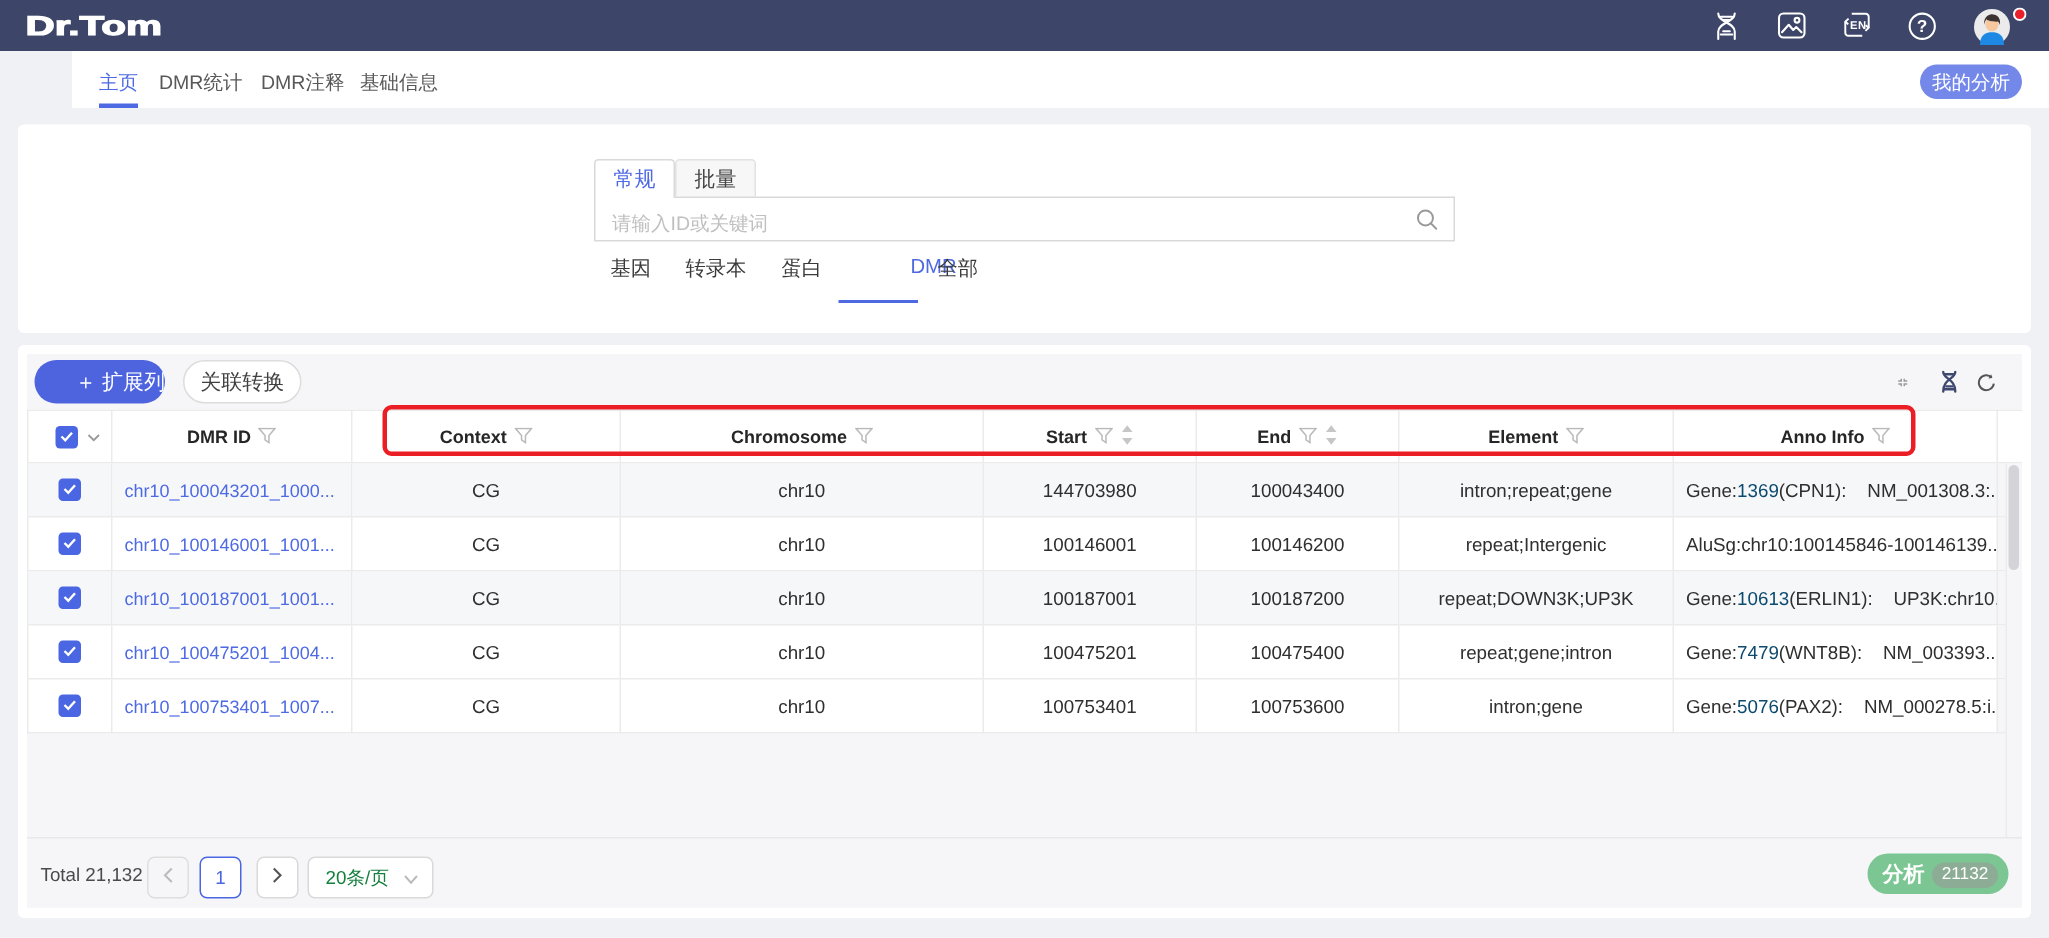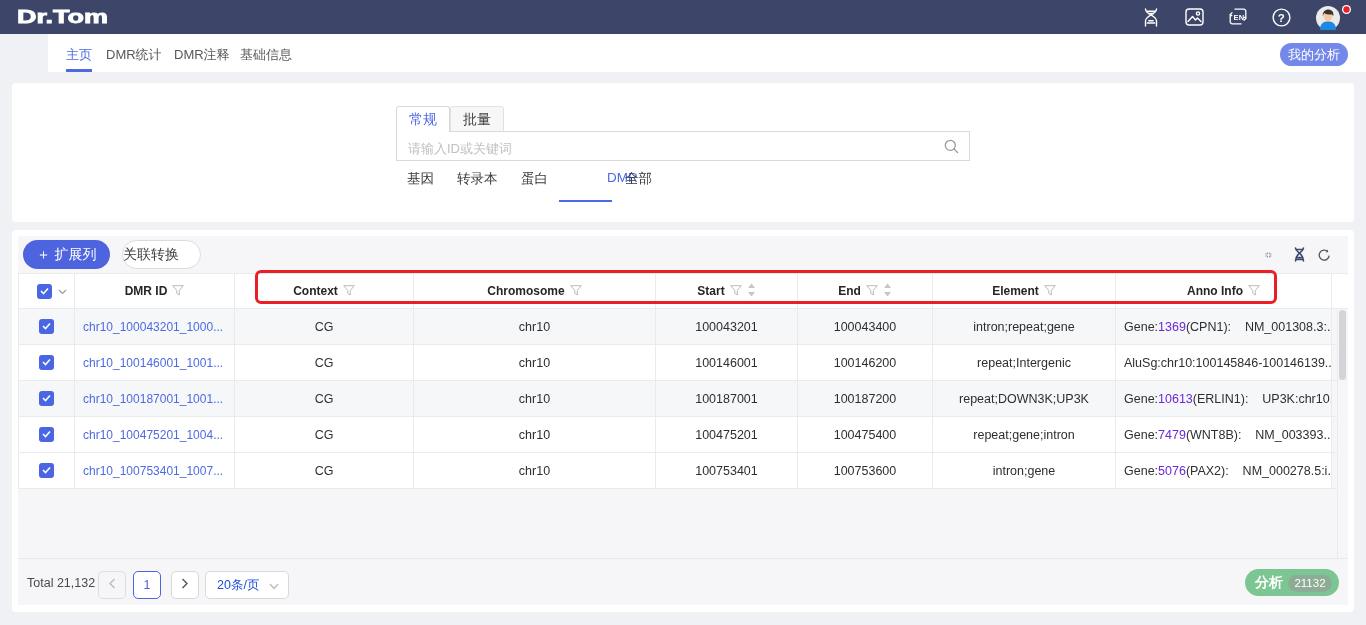--- a/index.html
+++ b/index.html
@@ -26,48 +26,48 @@
 .sinput { position:absolute; left:384px; top:48px; width:574px; height:30px; border:1px solid #d9d9d9; background:#fff; }
 .sinput .ph { position:absolute; left:11px; top:8px; font-size:13px; color:#c0c0c0; }
 .cat { position:absolute; top:87px; font-size:13.5px; color:#3a3a3a; }
 .cat.active { color:#4e6ae3; }
 .dmrline { position:absolute; left:547px; top:117px; width:53px; height:2px; background:#4e6ae3; }
 
 
 .card2 { position:absolute; left:12px; top:230px; width:1342px; height:382px; background:#fff; border-radius:4px; }
 .panel { position:absolute; left:6px; top:6px; width:1330px; height:369px; background:#f6f6f8; }
 
-.btn-blue { position:absolute; left:5px; top:4px; width:87px; height:29px; background:#4e64de; border-radius:15px; color:#fff; font-size:14px; text-align:center; line-height:29px; }
-.btn-white { position:absolute; left:104px; top:4px; width:79px; height:29px; background:#fff; border:1px solid #dcdcdc; border-radius:15px; color:#404040; font-size:14px; text-align:left; line-height:27px; }
+.btn-blue { position:absolute; left:5px; top:4px; width:87px; height:29px; background:#4e64de; border-radius:15px; color:#fff; font-size:14px; text-align:right; line-height:29px; }
+.btn-white { position:absolute; left:104px; top:4px; width:79px; height:29px; background:#fff; border:1px solid #dcdcdc; border-radius:15px; color:#404040; font-size:14px; text-align:center; line-height:27px; }
 
 .twrap { position:absolute; left:0px; top:37px; width:1330px; height:285px; overflow:hidden; }
 table.t { border-collapse:collapse; table-layout:fixed; width:1329px; background:#fff; }
 table.t th, table.t td { border-right:1px solid #ebebeb; border-bottom:1px solid #ebebeb; font-size:12.5px; font-weight:normal; color:#2f2f2f; text-align:center; padding:0 8px; overflow:hidden; white-space:nowrap; }
 table.t th { height:35px; background:#fff; border-top:1px solid #ebebeb; color:#262626; font-weight:bold; font-size:12px; }
 table.t td { height:36px; }
 table.t tr.s td { background:#f6f7f9; }
 table.t .left { text-align:left; }
 table.t td.link { color:#4e6ae3; font-size:12px; }
-.blue-num { color:#6d28d9; }
+.blue-num { color:#0c4a6e; }
 table.t th, table.t td { border-left:none; }
 table.t .tl { border-left:1px solid #ebebeb; }
 .chk { display:inline-block; width:15px; height:15px; background:#4a66e2; border-radius:3px; vertical-align:middle; }
 .chk svg { display:block; margin:3px auto 0; }
 .caret { display:inline-block; margin-left:6px; vertical-align:middle; }
 .funnel { display:inline-block; margin-left:5px; vertical-align:-1px; }
 .sorter { display:inline-block; margin-left:5px; vertical-align:-2px; }
 
 .redbox { position:absolute; left:237px; top:33.5px; width:1022px; height:34px; border:3.5px solid #eb1e25; border-radius:6px; z-index:6; }
 
 .sbar { position:absolute; left:1320.5px; top:73.5px; width:7px; height:70px; background:#d4d4d8; border-radius:3.5px; }
 
 .pfoot { position:absolute; left:0; top:322px; width:1330px; height:47px; background:#f6f6f8; font-size:12.5px; color:#4a4a4a; border-top:1px solid #e8e8ea; }
 .pbtn { position:absolute; top:11.5px; width:28px; height:28px; border:1px solid #dedede; border-radius:5px; background:transparent; text-align:center; line-height:26px; }
 .pbtn.w { background:#fff; border-color:#d9d9d9; }
-.psel { position:absolute; left:187px; top:11.5px; width:84px; height:28px; border:1px solid #d9d9d9; border-radius:5px; background:#fff; color:#1d4ed8; font-size:12.5px; line-height:26px; }
+.psel { position:absolute; left:187px; top:11.5px; width:84px; height:28px; border:1px solid #d9d9d9; border-radius:5px; background:#fff; color:#15803d; font-size:12.5px; line-height:26px; }
 
 .btn-green { position:absolute; left:1233px; top:339px; width:94px; height:27px; background:#7cc694; border-radius:14px; z-index:5; }
 .btn-green .t1 { position:absolute; left:10px; top:5px; color:#fff; font-size:14px; font-weight:bold; }
 .btn-green .badge { position:absolute; left:43px; top:5.5px; width:44px; height:17px; background:#8dac96; border-radius:8.5px; color:#fff; font-size:11.5px; text-align:center; line-height:17px; }
 </style>
 </head>
 <body>
 
 <div class="topbar">
   <svg class="hicon" style="left:17px; top:7px;" width="95" height="20" viewBox="0 0 95 20">
@@ -206,21 +206,21 @@
                   </svg></span></th>
           <th style="border-right:none;"></th>
         </tr>
         <tr class="s">
           <td class="tl"><span class="chk"><svg width="9" height="8" viewBox="0 0 9 8">
                     <path d="M1 4 L3.5 6.5 L8 1.5" stroke="#fff" stroke-width="1.6" fill="none"></path>
                   </svg></span></td>
           <td class="link left">chr10_100043201_1000...</td>
           <td>CG</td>
               <td>chr10</td>
-              <td>100043201</td>
+              <td>144703980</td>
               <td>100043400</td>
               <td>intron;repeat;gene</td>
           <td class="left">Gene:<span class="blue-num">1369</span>(CPN1):&nbsp;&nbsp;&nbsp;&nbsp;NM_001308.3:...</td>
           <td style="border-right:none; background:#f6f6f8;"></td>
         </tr>
         <tr>
           <td class="tl"><span class="chk"><svg width="9" height="8" viewBox="0 0 9 8">
                     <path d="M1 4 L3.5 6.5 L8 1.5" stroke="#fff" stroke-width="1.6" fill="none"></path>
                   </svg></span></td>
           <td class="link left">chr10_100146001_1001...</td>

